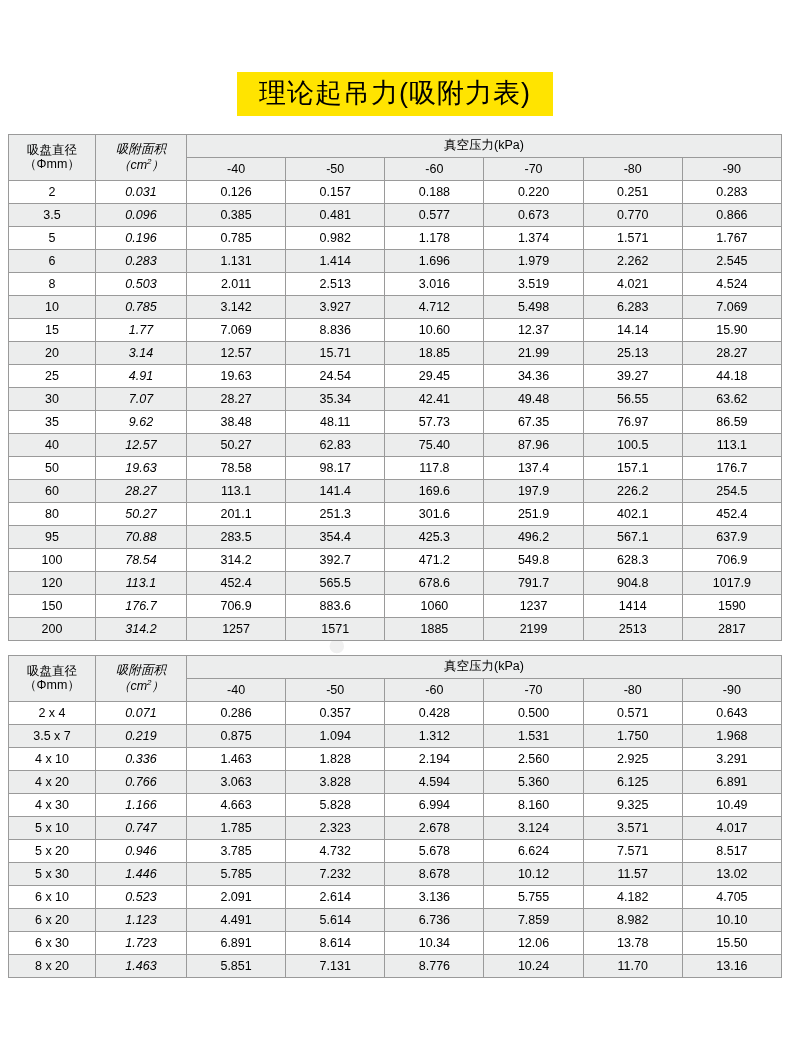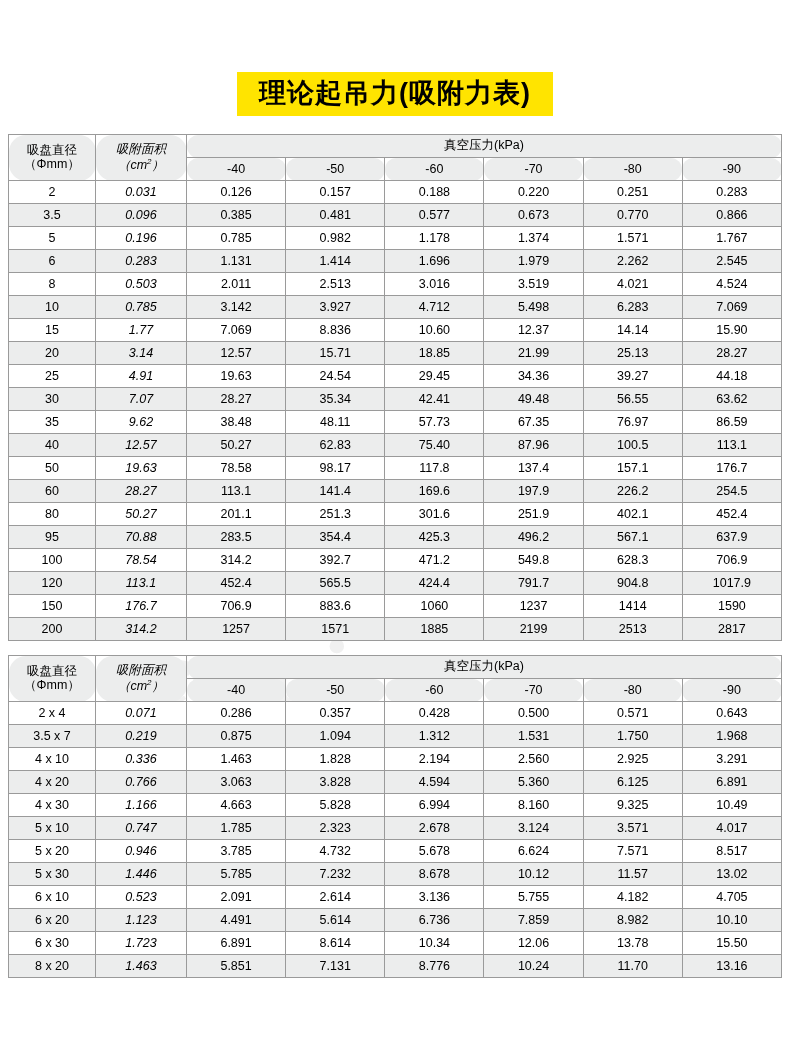--- a/index.html
+++ b/index.html
@@ -43,21 +43,21 @@
 
   .title-wrap {
     text-align: center;
     margin-top: 72px;
     margin-bottom: 18px;
   }
   .title {
     display: inline-block;
     background: #ffe400;
     font-size: 27px;
-    font-weight: bold;
+    font-weight: normal;
     padding: 5px 22px 7px 22px;
     letter-spacing: 1px;
     line-height: 1.2;
   }
   .section-title {
     font-size: 22px;
     font-weight: bold;
     margin: 6px 0 7px 0;
     letter-spacing: 0.5px;
   }
@@ -71,21 +71,20 @@
     border: 1px solid #9a9a9a;
     text-align: center;
     vertical-align: middle;
     padding: 2px 0 3px 0;
     font-weight: normal;
     height: 17px;
     background: #ffffff;
   }
   table.data th {
     font-size: 12.5px;
-    border-radius: 17px;
   }
   table.data thead th {
     background: #eceded;
   }
   tr.alt td {
     background: #eceded;
   }
   .hdr-sub {
     font-size: 11.5px;
     margin-top: 9px;
@@ -310,21 +309,21 @@
             <td class="dcol">471.2</td>
             <td class="dcol">549.8</td>
             <td class="dcol">628.3</td>
             <td class="dcol">706.9</td>
           </tr>
           <tr class="alt">
             <td class="col1">120</td>
             <td class="col2">113.1</td>
             <td class="dcol">452.4</td>
             <td class="dcol">565.5</td>
-            <td class="dcol">424.4</td>
+            <td class="dcol">678.6</td>
             <td class="dcol">791.7</td>
             <td class="dcol">904.8</td>
             <td class="dcol">1017.9</td>
           </tr>
           <tr>
             <td class="col1">150</td>
             <td class="col2">176.7</td>
             <td class="dcol">706.9</td>
             <td class="dcol">883.6</td>
             <td class="dcol">1060</td>

